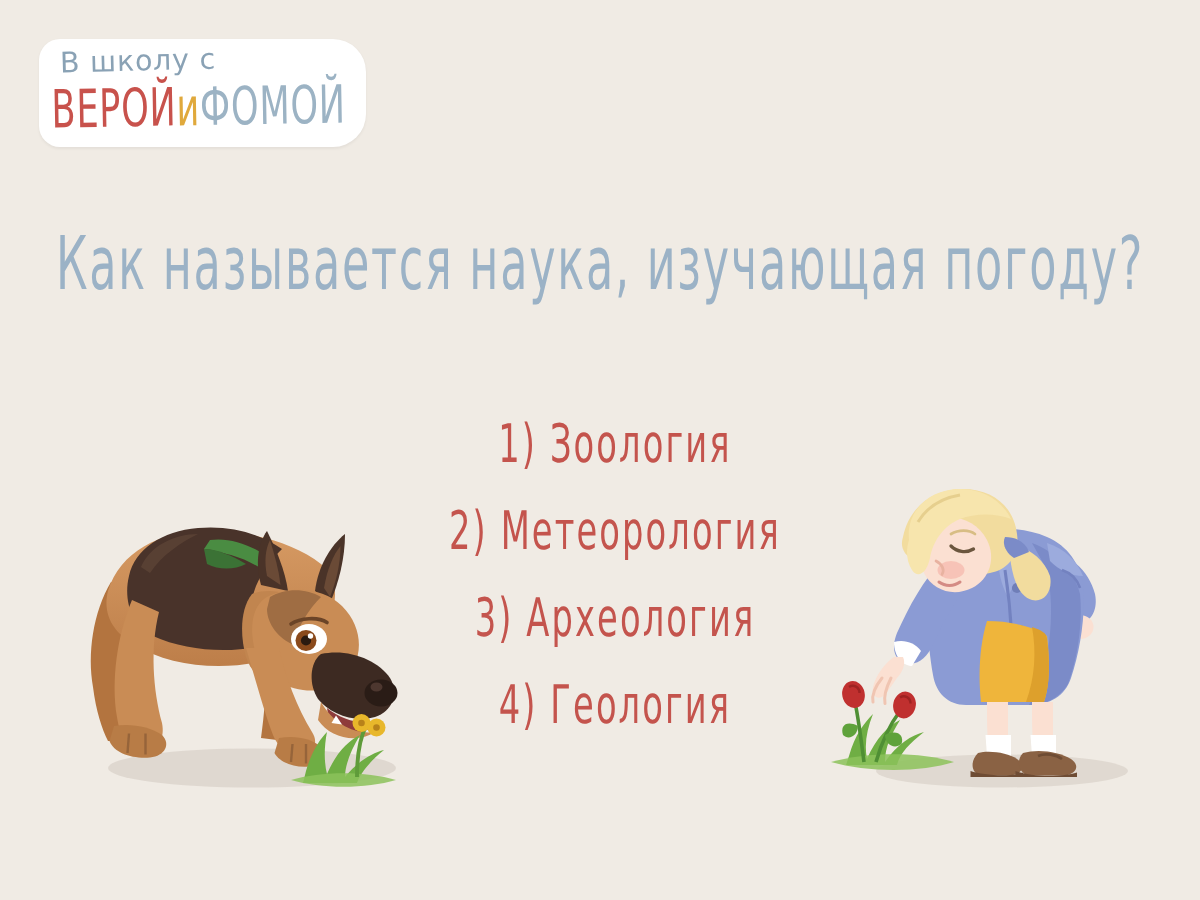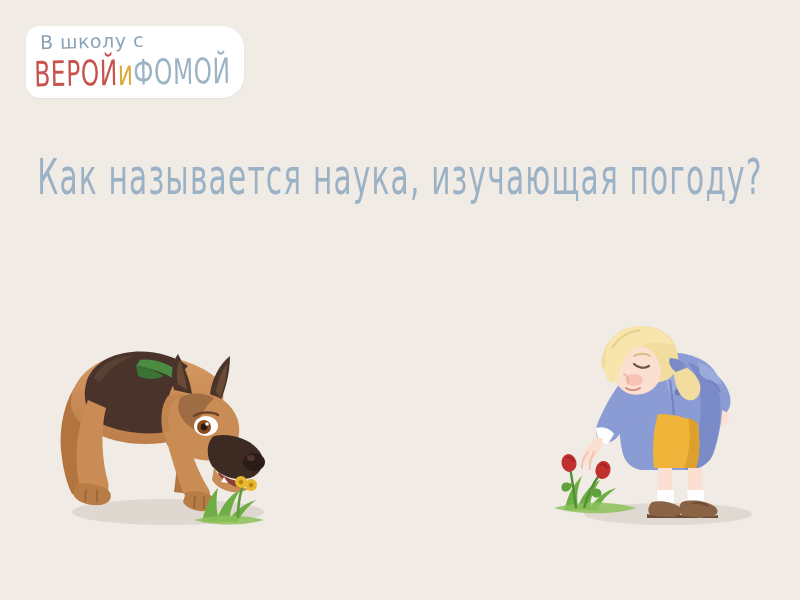--- a/index.html
+++ b/index.html
@@ -90,20 +90,26 @@
 
   <div id="logo-badge">
     <div id="logo-line1">В школу с</div>
     <div id="logo-line2">
       <span class="lg-red">ВЕРОЙ</span><span class="lg-yellow">и</span><span class="lg-blue">ФОМОЙ</span>
     </div>
   </div>
 
   <div id="question">Как называется наука, изучающая погоду?</div>
 
+  <div id="answers">
+    <div class="answer">1) Зоология</div>
+    <div class="answer">2) Метеорология</div>
+    <div class="answer">3) Археология</div>
+    <div class="answer">4) Геология</div>
+  </div>
 
   <div id="dog-illustration">
     <svg width="262" height="200" viewBox="0 0 262 200">
       <defs>
         <linearGradient id="dogBody" x1="0" y1="0" x2="0" y2="1">
           <stop offset="0%" stop-color="#d69a63"></stop>
           <stop offset="100%" stop-color="#bd7e49"></stop>
         </linearGradient>
       </defs>
 

